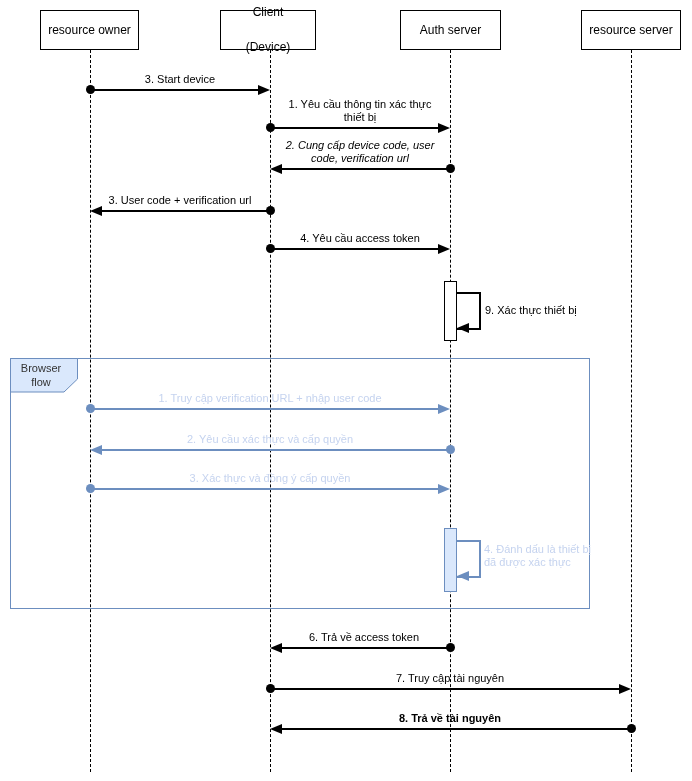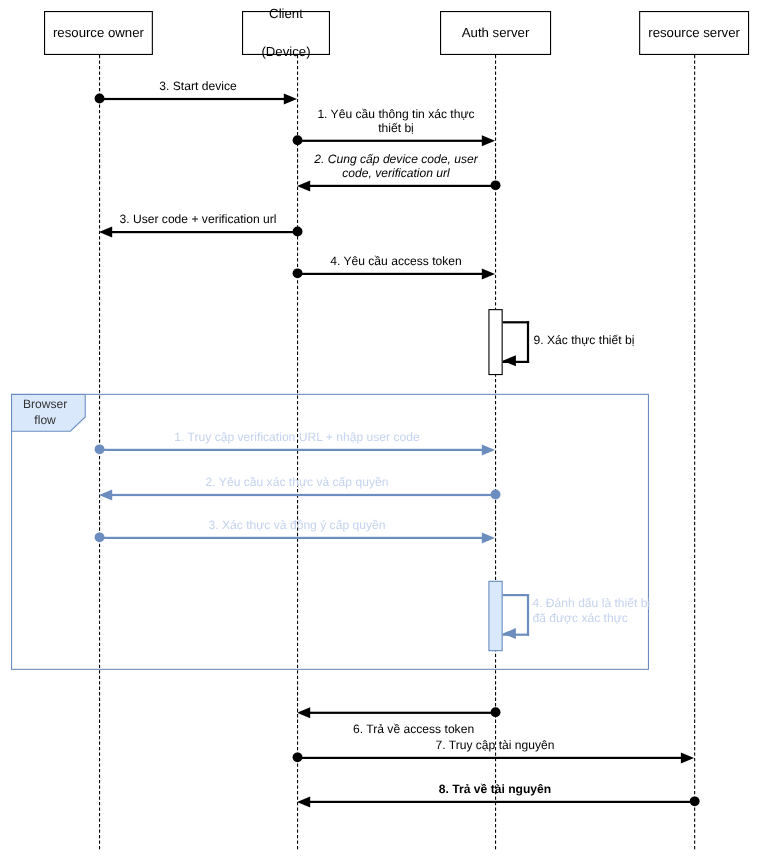--- a/index.html
+++ b/index.html
@@ -44,21 +44,21 @@
 <div id="canvas">
 
   <div class="lifeline" style="left:90px;"></div>
   <div class="lifeline" style="left:270px;"></div>
   <div class="lifeline" style="left:450px;"></div>
   <div class="lifeline" style="left:631px;"></div>
 
   <div class="actor" style="left:40px;width:99px;">
     <span>resource owner</span>
   </div>
-  <div class="actor" style="left:220px;width:80px;gap:20px;">
+  <div class="actor" style="left:220px;width:96px;gap:20px;">
     <span>Client</span>
     <span>(Device)</span>
   </div>
   <div class="actor" style="left:581px;width:100px;">
     <span>resource server</span>
   </div>
   <div class="actor" style="left:400px;width:101px;">
     <span>Auth server</span>
   </div>
 
@@ -132,21 +132,21 @@
   </div>
 
   <div>
     <div class="activation act-blue" style="left:444px;top:528px;height:64px;"></div>
     <div class="selfloop loop-blue" style="left:457px;top:540px;width:24px;height:38px;"></div>
     <div class="arrow-l blue" style="left:457px;top:571px;"></div>
     <div class="msg-label faded left-align" style="left:484px;top:543px;width:108px;">4. Đánh dấu là thiết bị đã được xác thực</div>
   </div>
 
   <div>
-    <div class="msg-label" style="left:296px;top:631px;width:160px;margin-top:26px;">6. Trả về access token</div>
+    <div class="msg-label" style="left:284px;top:631px;width:160px;">6. Trả về access token</div>
     <div class="msg-line black-line" style="left:280px;top:647px;width:170px;"></div>
     <div class="dot black-dot" style="left:446px;top:643px;"></div>
     <div class="arrow-l black" style="left:270px;top:643px;"></div>
   </div>
 
   <div>
     <div class="msg-label" style="left:360px;top:672px;width:180px;">7. Truy cập tài nguyên</div>
     <div class="msg-line black-line" style="left:270px;top:688px;width:351px;"></div>
     <div class="dot black-dot" style="left:266px;top:684px;"></div>
     <div class="arrow-r black" style="left:619px;top:684px;"></div>

